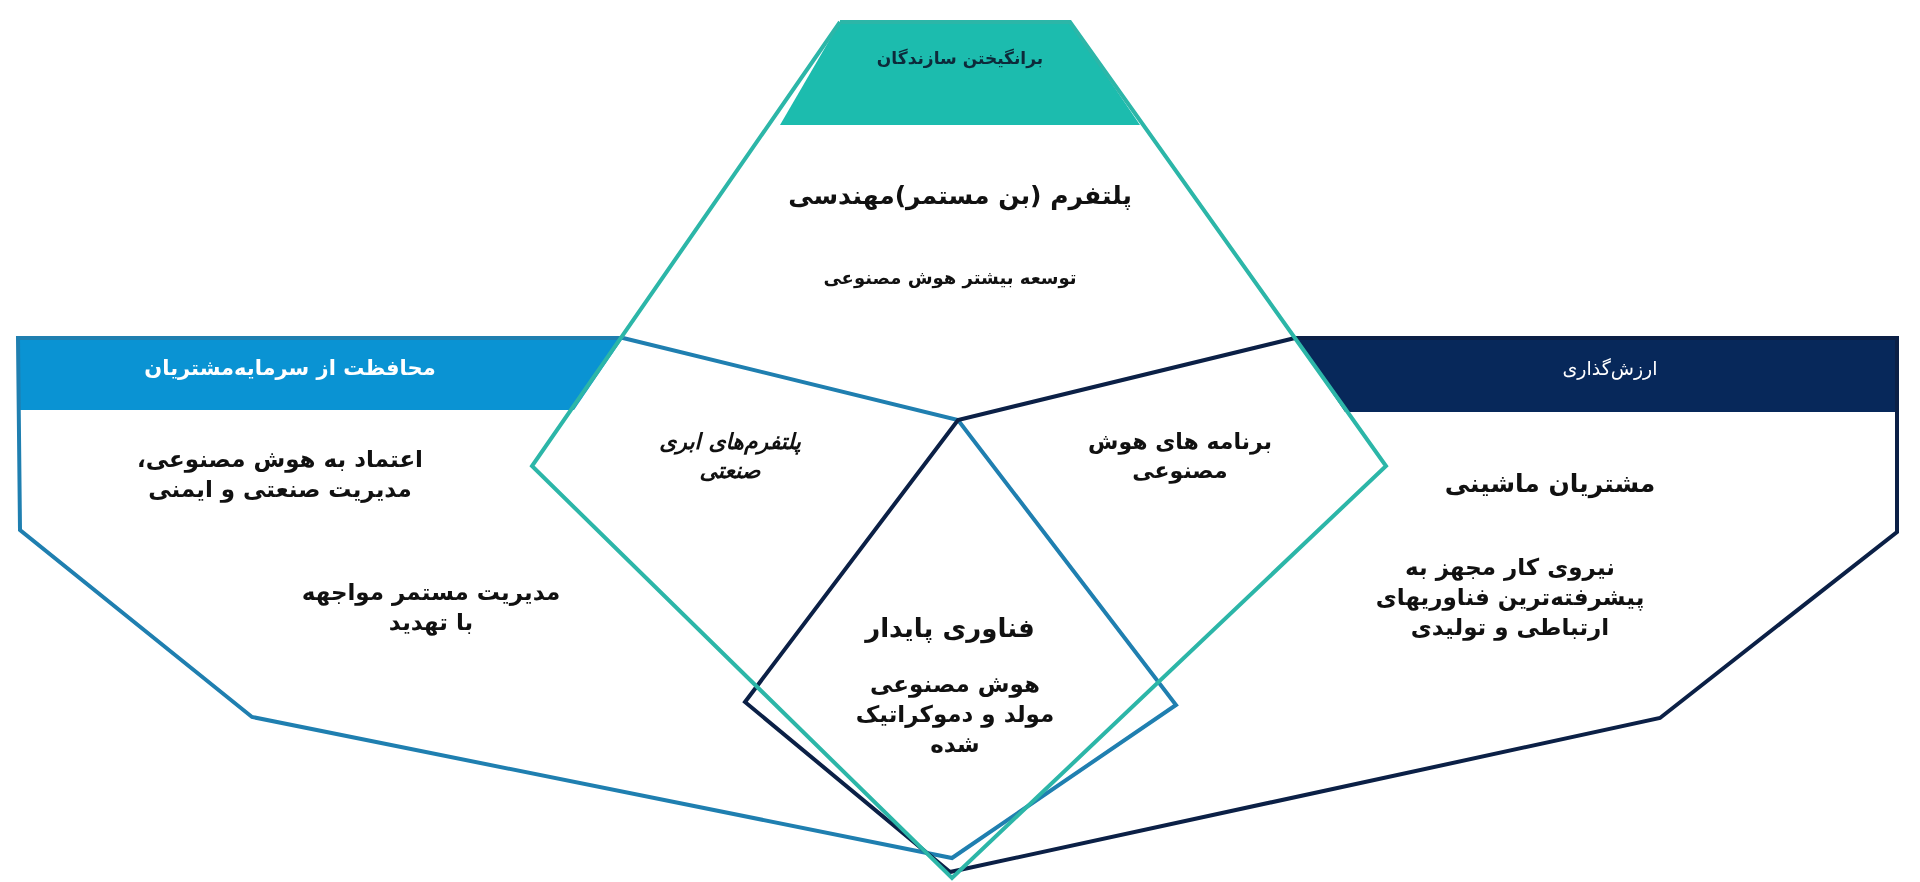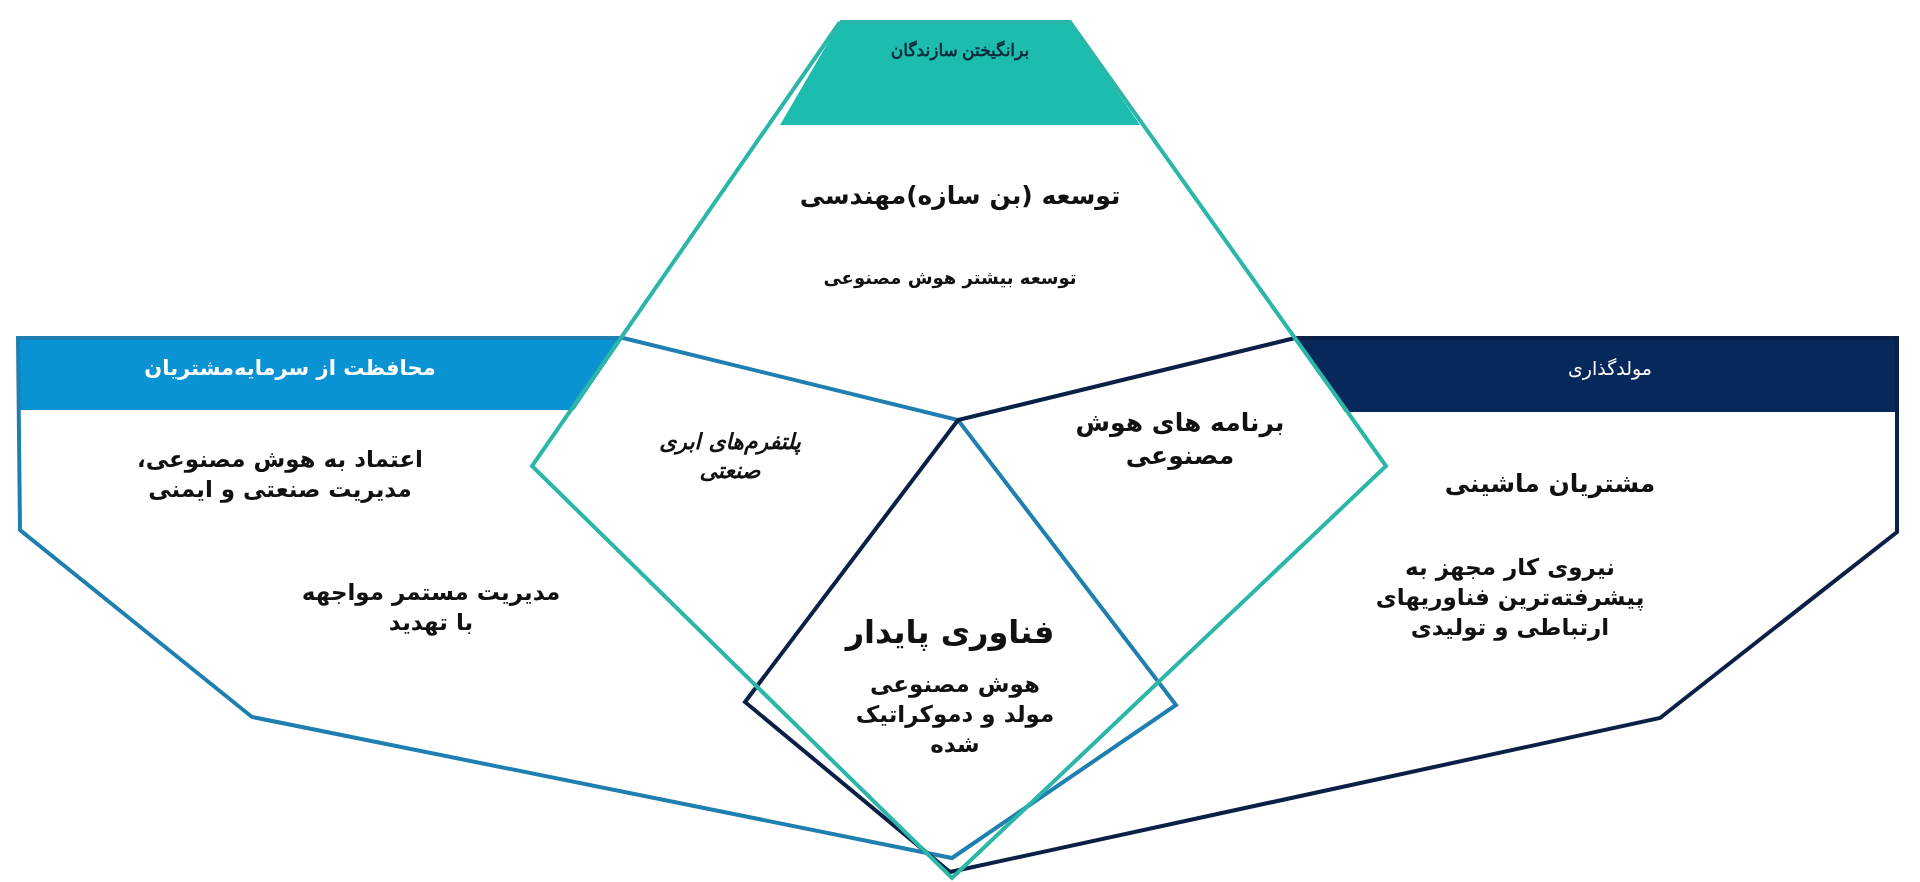--- a/index.html
+++ b/index.html
@@ -18,38 +18,38 @@
   <polygon points="18,338 623,338 574,410 18,410" fill="#0a93d3"></polygon>
   <polyline points="623,338 958,420 1176,705 952,858 252,717 20,530 18,338 623,338" fill="none" stroke="#1f7fb0" stroke-width="4" stroke-linejoin="miter"></polyline>
 
   <polygon points="1295,338 1897,338 1897,412 1345,412" fill="#07285a"></polygon>
   <polyline points="1295,338 1897,338 1897,532 1660,718 950,872 745,702 958,420 1295,338" fill="none" stroke="#0b2046" stroke-width="4" stroke-linejoin="miter"></polyline>
 
   <polygon points="840,22 1070,22 1140,125 780,125" fill="#1cbcae"></polygon>
   <polyline points="840,22 1070,22 1386,466 952,878 532,466 840,22" fill="none" stroke="#2cb6a8" stroke-width="4" stroke-linejoin="miter"></polyline>
 </svg>
 
-<div class="hdr" style="left:800px; top:40px; width:320px; font-size:17px; color:#0d2a3a;font-family:Liberation Serif, serif;">برانگیختن سازندگان</div>
+<div class="hdr" style="left:800px; top:48px; width:320px; font-size:17px; color:#0d2a3a;">برانگیختن سازندگان</div>
 <div class="hdr" style="left:40px; top:356px; width:500px; font-size:21px; color:#ffffff;">محافظت از سرمایه‌مشتریان</div>
-<div class="hdr" style="left:1400px; top:357px; width:420px; font-size:19px; color:#ffffff; font-weight:normal;">مولد‌گذاری</div>
+<div class="hdr" style="left:1400px; top:357px; width:420px; font-size:19px; color:#ffffff; font-weight:normal;">ارزش‌گذاری</div>
 
-<div class="txt" style="left:760px; top:180px; width:400px; font-size:25px;">توسعه (بن سازه)مهندسی</div>
+<div class="txt" style="left:760px; top:180px; width:400px; font-size:25px;">پلتفرم (بن مستمر)مهندسی</div>
 <div class="txt" style="left:740px; top:266px; width:420px; font-size:18px;">توسعه بیشتر هوش مصنوعی</div>
 
 <div class="txt" style="left:90px; top:445px; width:380px; font-size:23px;">اعتماد به هوش مصنوعی،
 مدیریت صنعتی و ایمنی</div>
 <div class="txt" style="left:266px; top:578px; width:330px; font-size:23px;">مدیریت مستمر مواجهه
 با تهدید</div>
 
 <div class="txt" style="left:1400px; top:468px; width:300px; font-size:25px;">مشتریان ماشینی</div>
 <div class="txt" style="left:1350px; top:553px; width:320px; font-size:23px;">نیروی کار مجهز به
 پیشرفته‌ترین فناوریهای
 ارتباطی و تولیدی</div>
 
 <div class="txt" style="left:610px; top:428px; width:240px; font-size:22px;font-style:italic;">پلتفرم‌های ابری
 صنعتی</div>
-<div class="txt" style="left:1050px; top:407px; width:260px; font-size:25px;">برنامه  های  هوش
+<div class="txt" style="left:1050px; top:428px; width:260px; font-size:22px;">برنامه  های  هوش
 مصنوعی</div>
 
-<div class="txt" style="left:820px; top:612px; width:260px; font-size:32px;">فناوری پایدار</div>
+<div class="txt" style="left:820px; top:612px; width:260px; font-size:26px;">فناوری پایدار</div>
 <div class="txt" style="left:820px; top:670px; width:270px; font-size:23px;">هوش مصنوعی
 مولد و دموکراتیک
 شده</div>
 
 </body></html>

